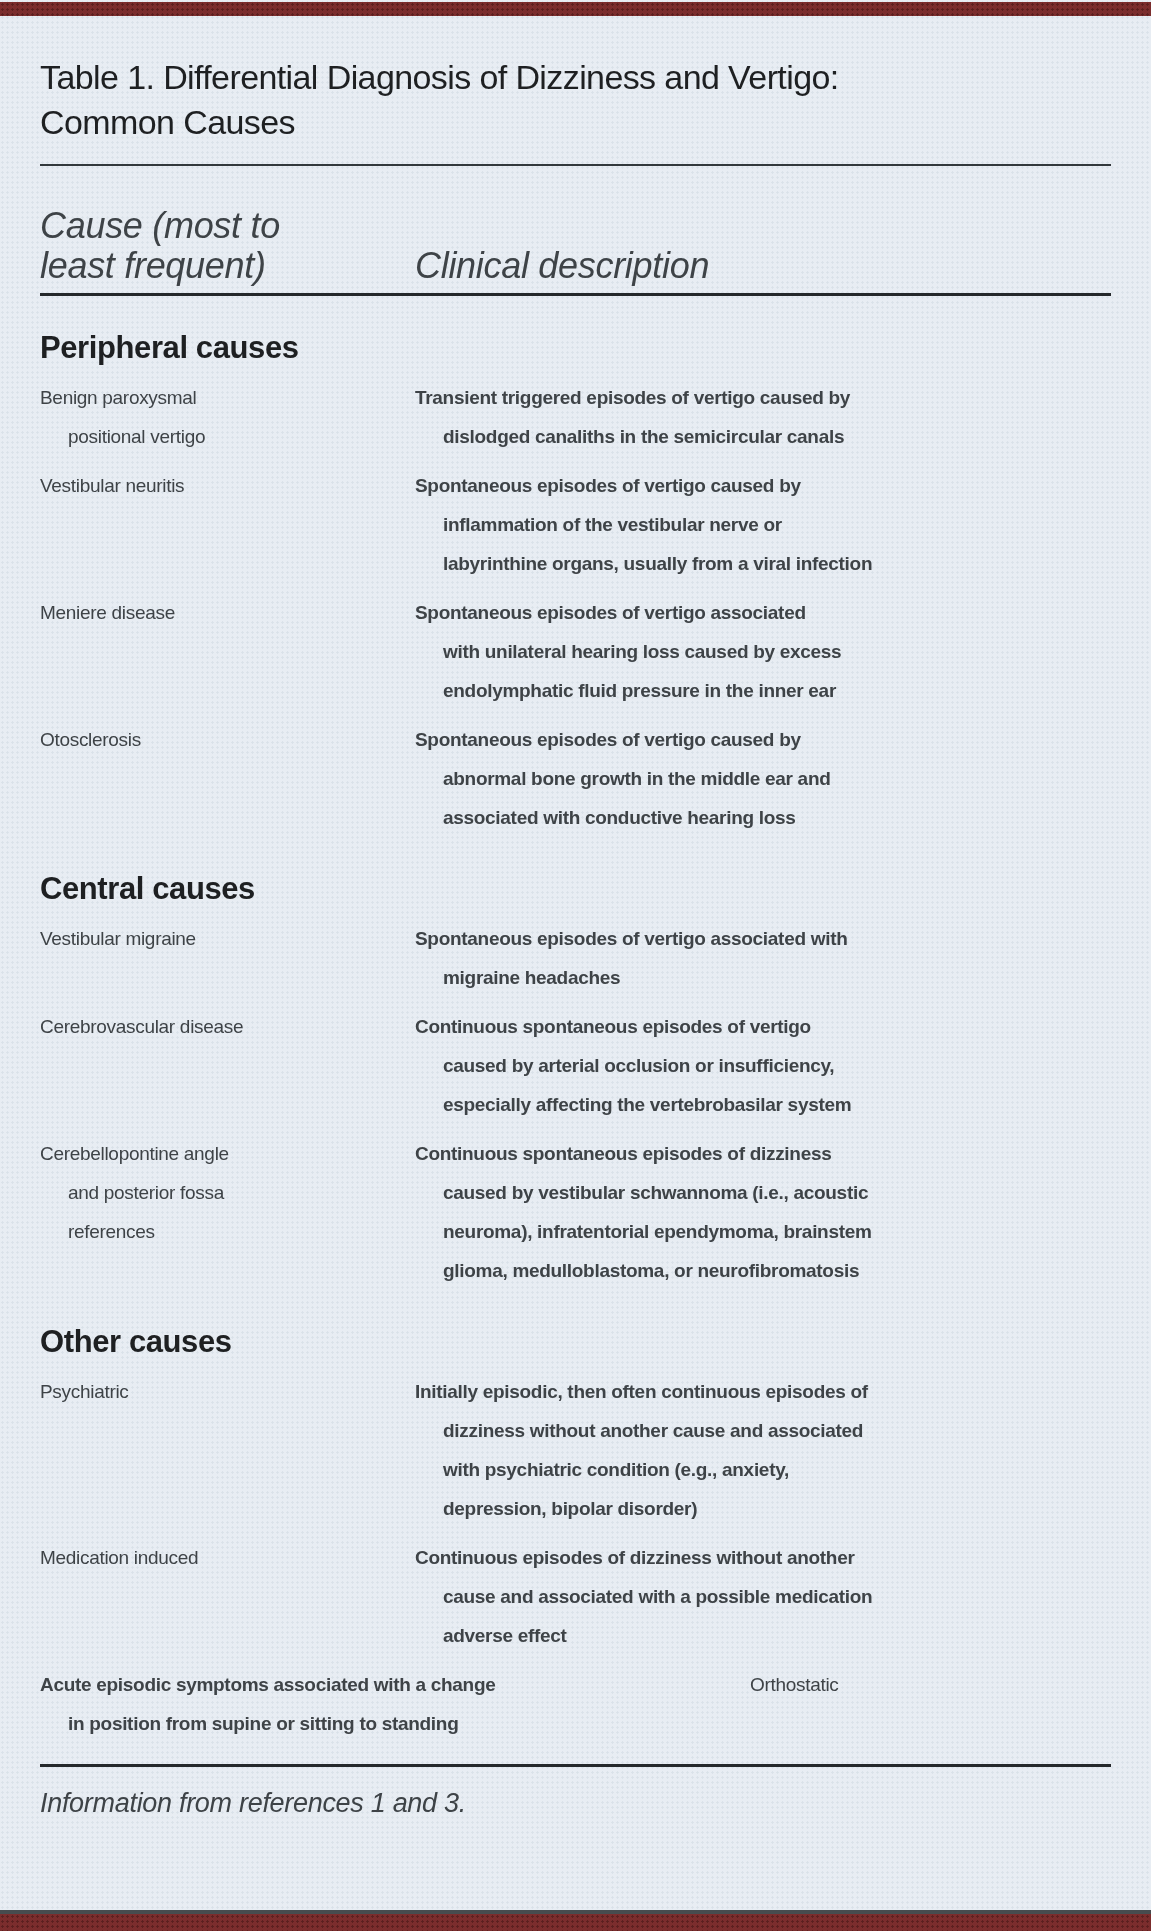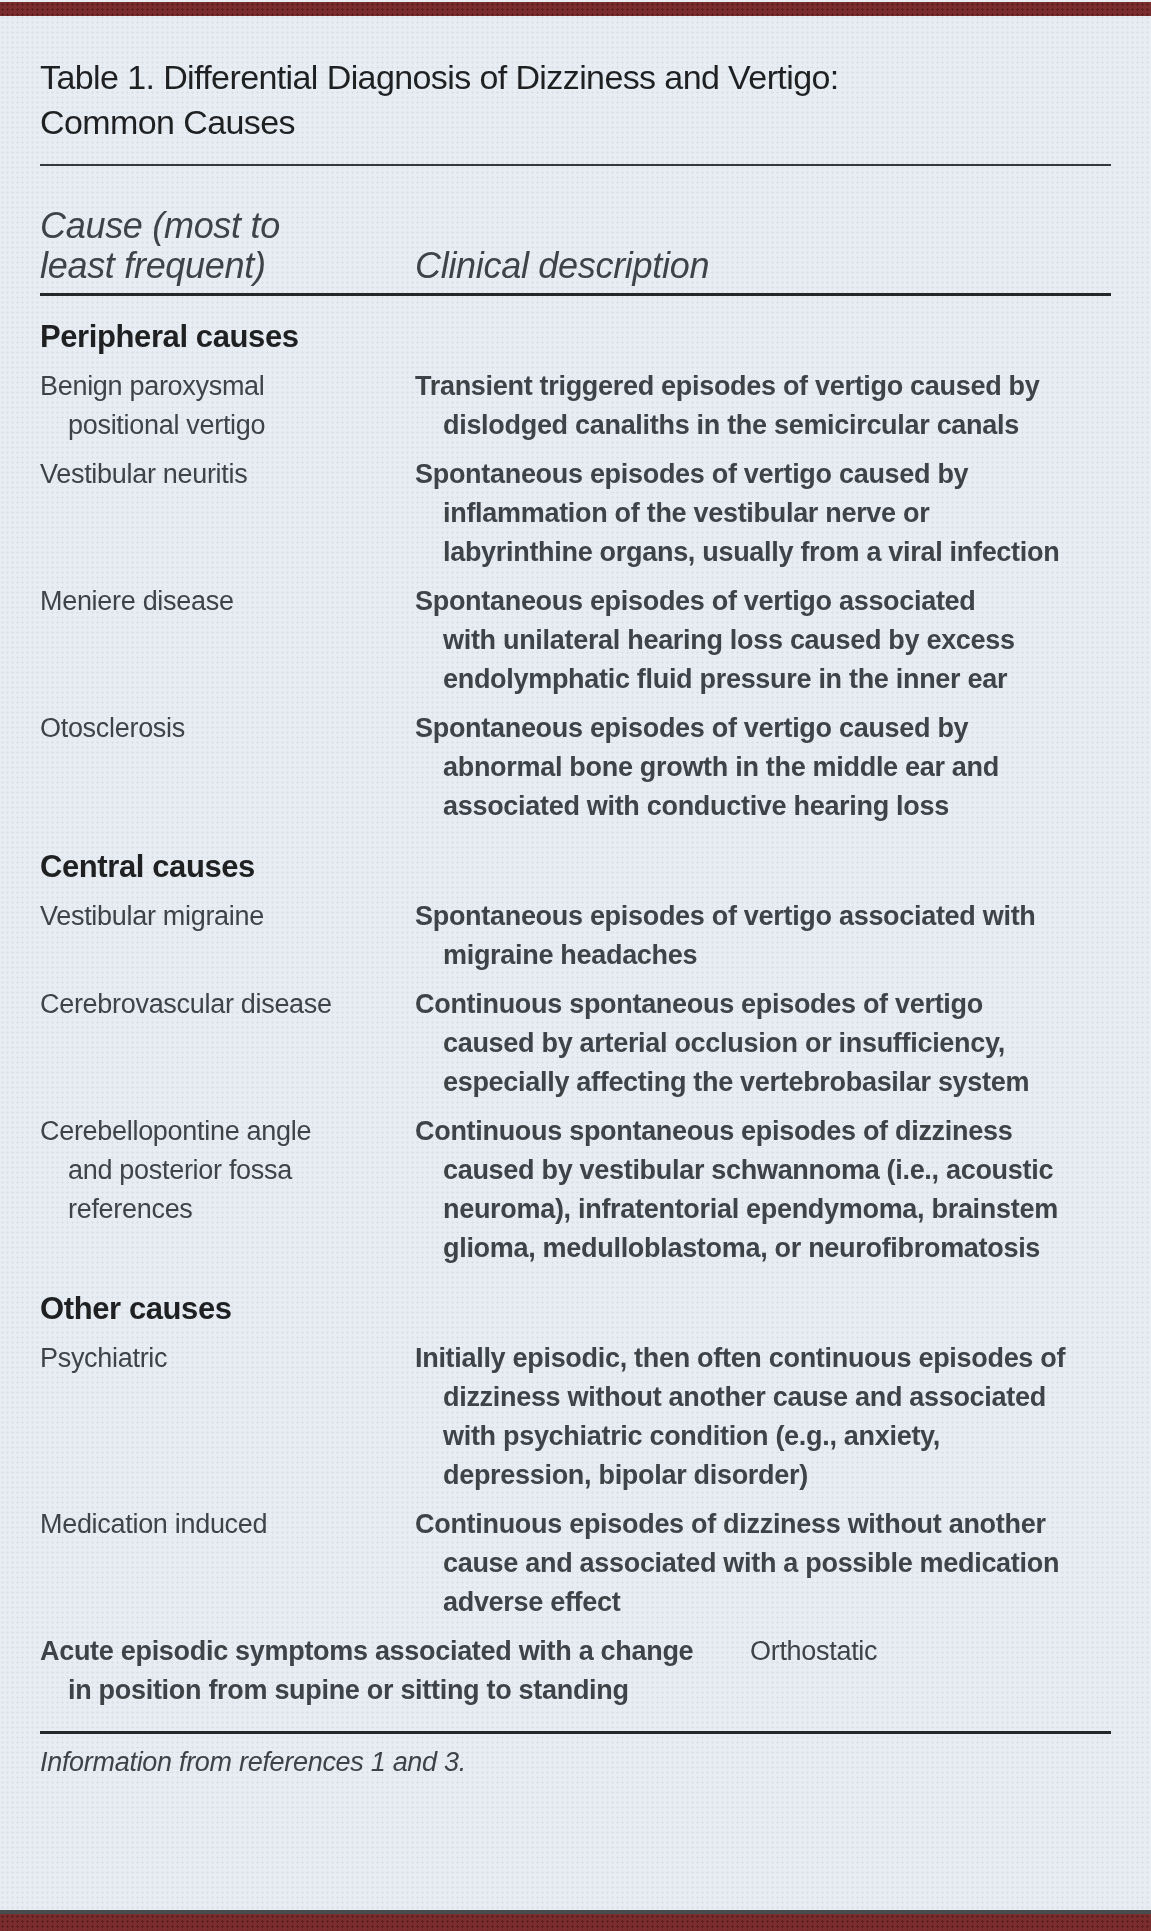--- a/index.html
+++ b/index.html
@@ -65,54 +65,54 @@
 
   .header-cell {
     font-style: italic;
     font-size: 36px;
     line-height: 40px;
     white-space: pre-line;
     color: #3e4347;
   }
 
   .section-heading {
-    margin-top: 21px;
+    margin-top: 32px;
     font-size: 31px;
     line-height: 40px;
     font-weight: bold;
     color: #1e2022;
     letter-spacing: -0.4px;
   }
 
   .row {
     margin-top: 10px;
     display: flex;
     align-items: flex-start;
   }
   .cell {
-    font-size: 27px;
+    font-size: 19px;
     line-height: 39px;
     white-space: pre-line;
   }
   .cause-cell {
     width: 347px;
     flex: none;
     padding-left: 28px;
     text-indent: -28px;
   }
   .desc-cell {
     width: 682px;
     flex: none;
     padding-left: 28px;
     text-indent: -28px;
     font-weight: bold;
   }
 
   .footnote {
-    margin-top: 9px;
+    margin-top: 17px;
     font-style: italic;
     font-size: 27px;
     line-height: 38px;
     color: #3e4347;
   }
 </style>
 </head>
 <body>
 
 <div class="accent-bar top"></div>

